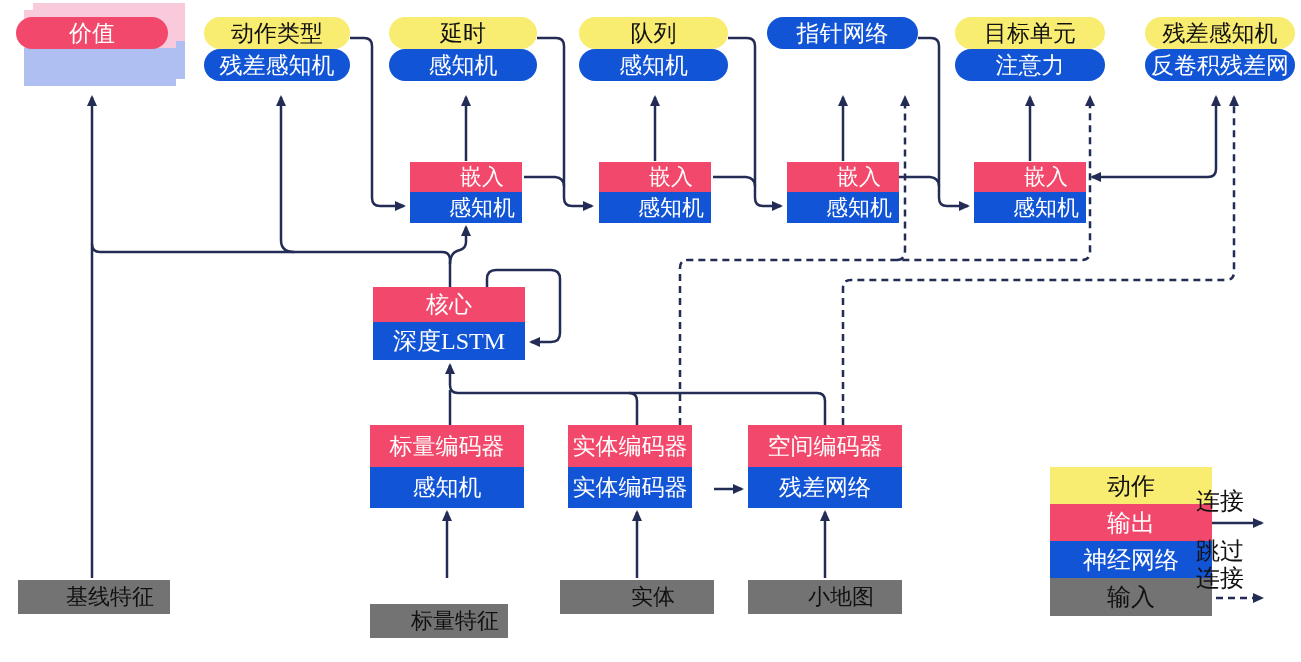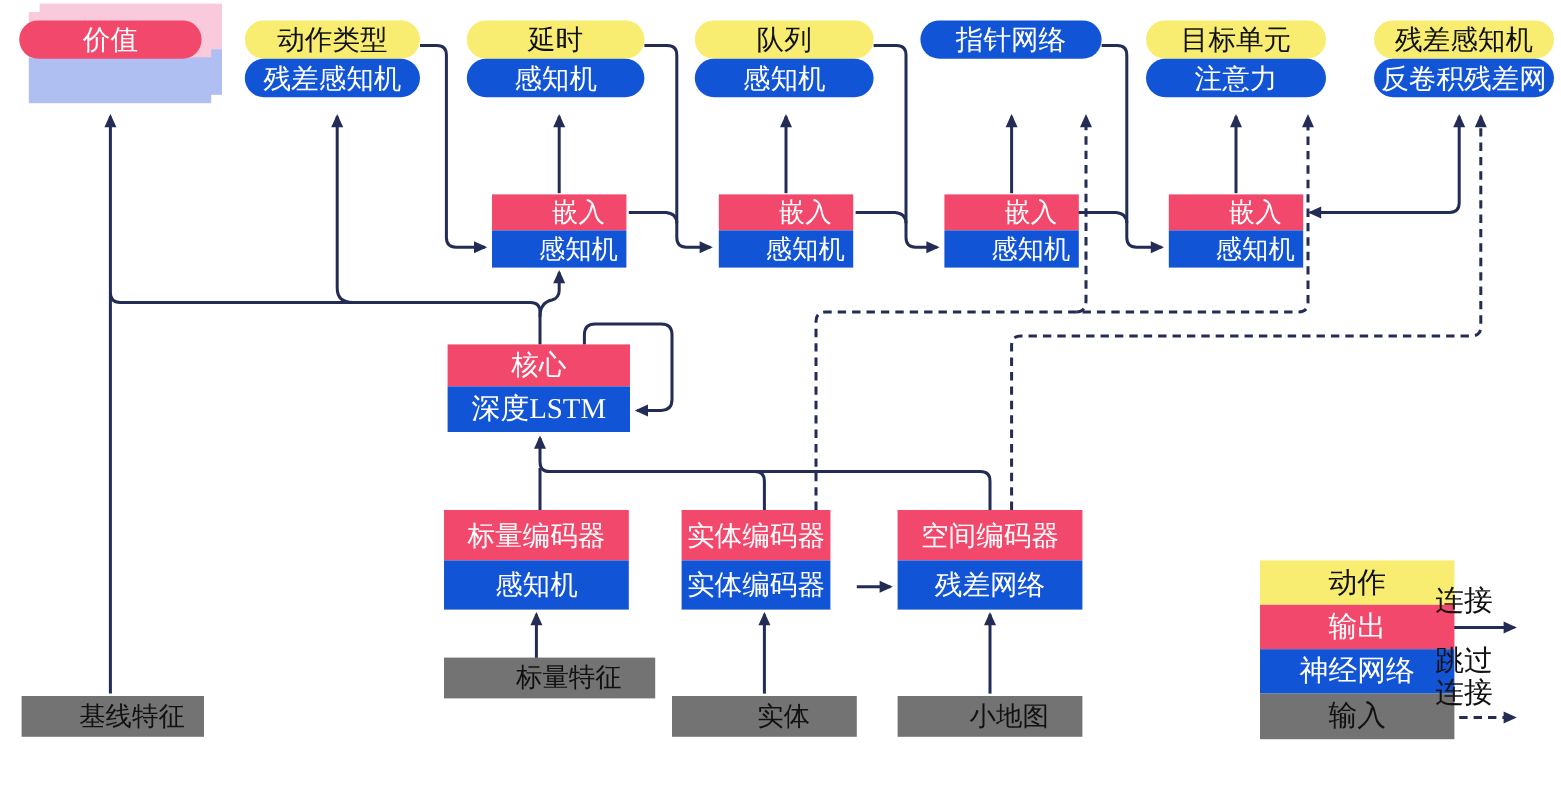--- a/index.html
+++ b/index.html
@@ -139,21 +139,21 @@
     <div class="row blue f23" style="height:41px;">实体编码器</div>
   </div>
   <div class="node" style="left:748px;top:425px;width:154px;">
     <div class="row red f23" style="height:42px;">空间编码器</div>
     <div class="row blue f23" style="height:41px;text-align:center;">残差网络</div>
   </div>
 
   <div class="node" style="left:18px;top:580px;width:152px;">
     <div class="row green f22" style="height:34px;">基线特征</div>
   </div>
-  <div class="node" style="left:370px;top:548px;width:176px;text-align:right;">
+  <div class="node" style="left:370px;top:604px;width:138px;text-align:right;">
     <div class="row green f22" style="height:34px;">标量特征</div>
   </div>
   <div class="node" style="left:560px;top:580px;width:154px;">
     <div class="row green f22" style="height:34px;">实体</div>
   </div>
   <div class="node" style="left:748px;top:580px;width:154px;">
     <div class="row green f22" style="height:34px;">小地图</div>
   </div>
 
   <div class="node" style="left:1010px;top:467px;width:162px;margin-left:40px;">

